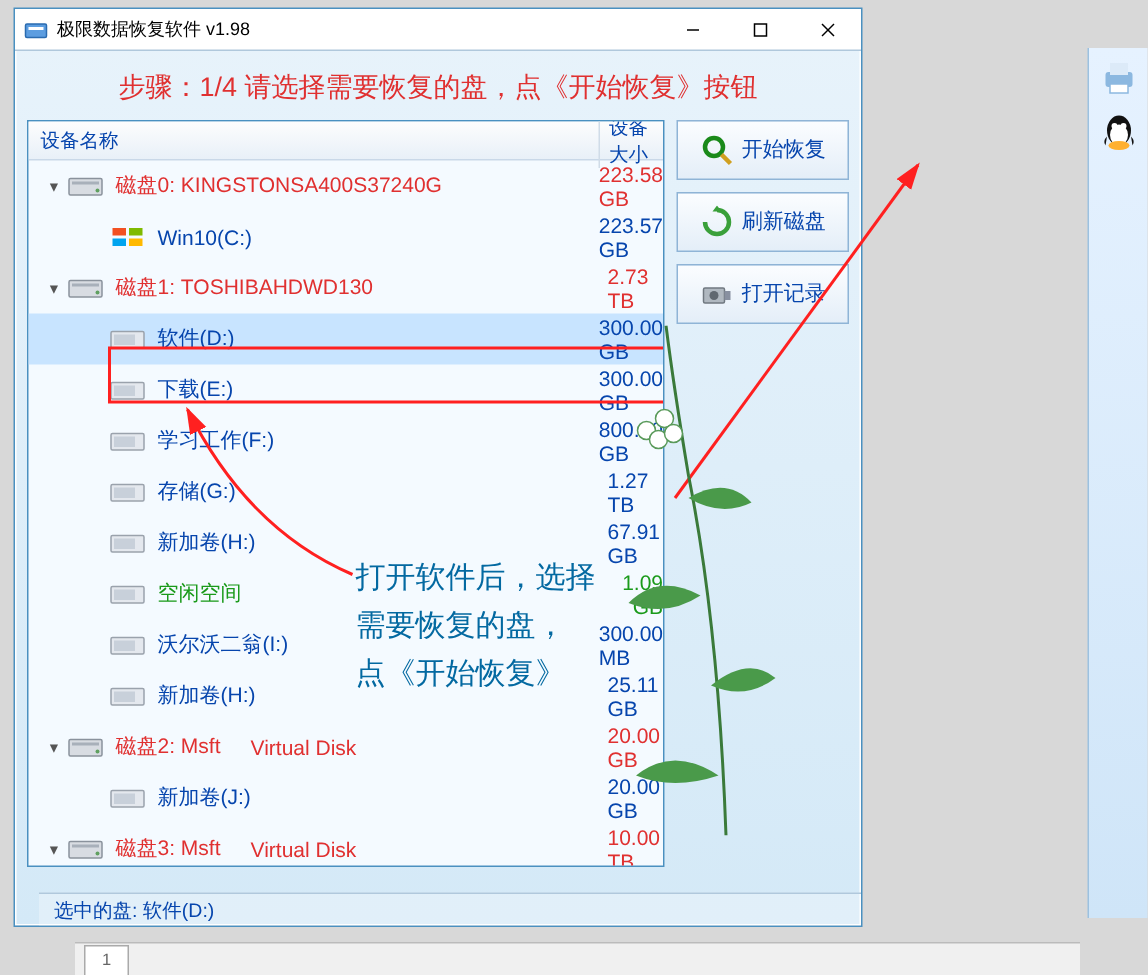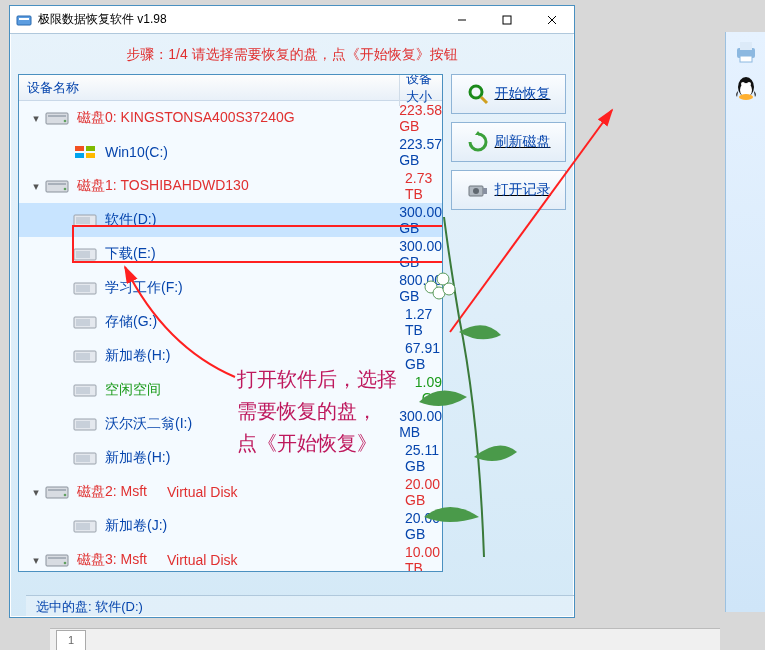--- a/index.html
+++ b/index.html
@@ -19,21 +19,21 @@
 .titlebar .app-icon { width: 16px; height: 16px; margin-right: 6px; }
 .titlebar .title { flex: 1; font-size: 12px; color: #000; }
 .titlebar .win-controls { display: flex; }
 .titlebar .win-btn {
   width: 45px; height: 28px; display: flex; align-items: center; justify-content: center;
   cursor: pointer;
 }
 .titlebar .win-btn svg { width: 10px; height: 10px; }
 
 .step-banner {
-  text-align: center; color: #e03030; font-size: 14px; padding: 12px 0 10px 0;
+  text-align: center; color: #e03030; font-size: 18px; padding: 12px 0 10px 0;
   font-weight: normal;
 }
 
 .main-area { display: flex; padding: 0 8px; gap: 8px; }
 .tree-panel {
   flex: 1; background: #f4faff; border: 1px solid #4a90c0; height: 498px;
   position: relative; overflow: hidden;
 }
 
 .tree-header {
@@ -59,25 +59,25 @@
 .red-text { color: #e03030; }
 .green-text { color: #1a9a1a; text-align: right; }
 .gap { display: inline-block; width: 20px; }
 
 .highlight-box {
   position: absolute; border: 2px solid #ff2020; pointer-events: none;
   left: 53px; top: 150px; width: 513px; height: 38px;
 }
 
 .annotation {
-  position: absolute; color: #be185d; font-size: 20px; line-height: 32px;
+  position: absolute; color: #0369a1; font-size: 20px; line-height: 32px;
   left: 218px; top: 288px; pointer-events: none; white-space: nowrap;
 }
 
-.side-buttons { width: 115px; display: flex; flex-direction: column; gap: 8px; text-decoration: underline; }
+.side-buttons { width: 115px; display: flex; flex-direction: column; gap: 8px; }
 .side-btn {
   height: 40px; background: linear-gradient(#fbfdff,#e4eef8);
   border: 1px solid #8fb4d6; display: flex; align-items: center;
   justify-content: center; gap: 6px; font-size: 14px; color: #0645ad;
   cursor: pointer;
 }
 .side-btn .ico { width: 22px; height: 22px; }
 
 .statusbar {
   position: absolute; bottom: 0; left: 16px; right: 0; height: 22px;

